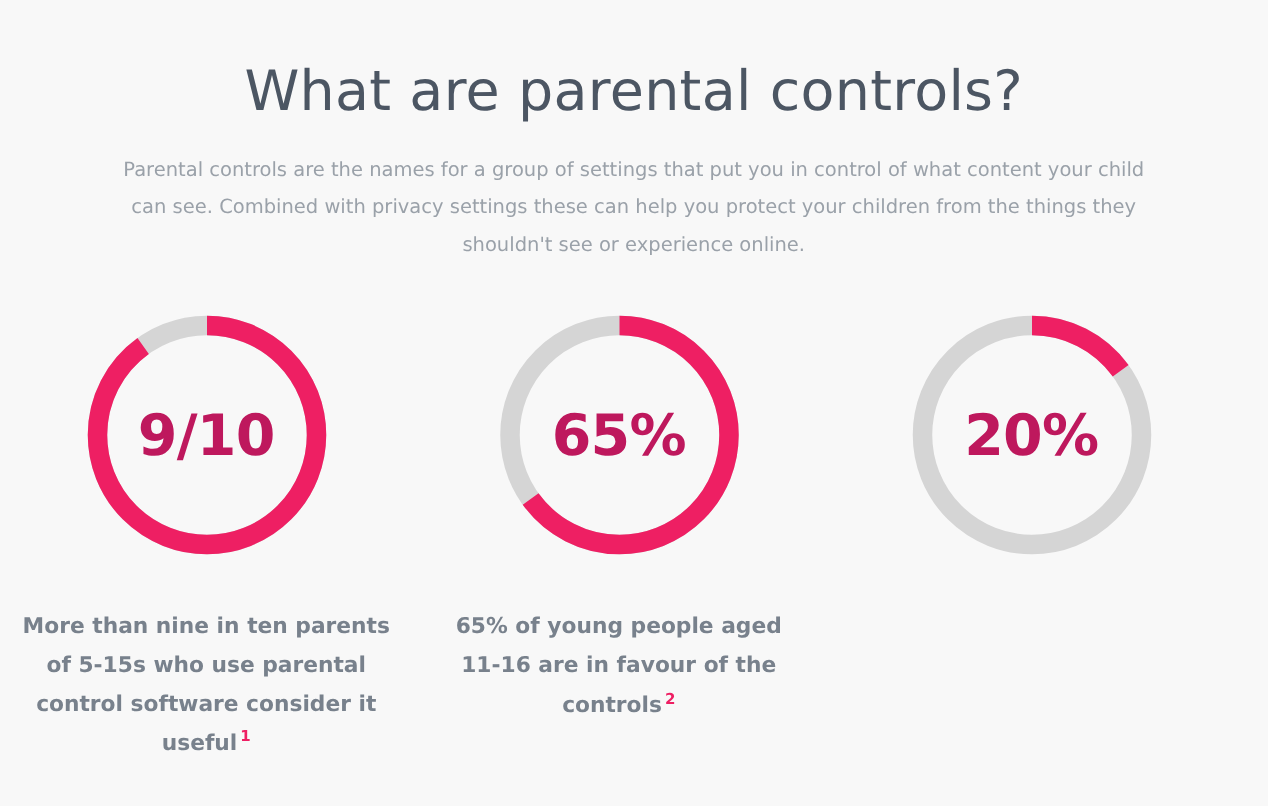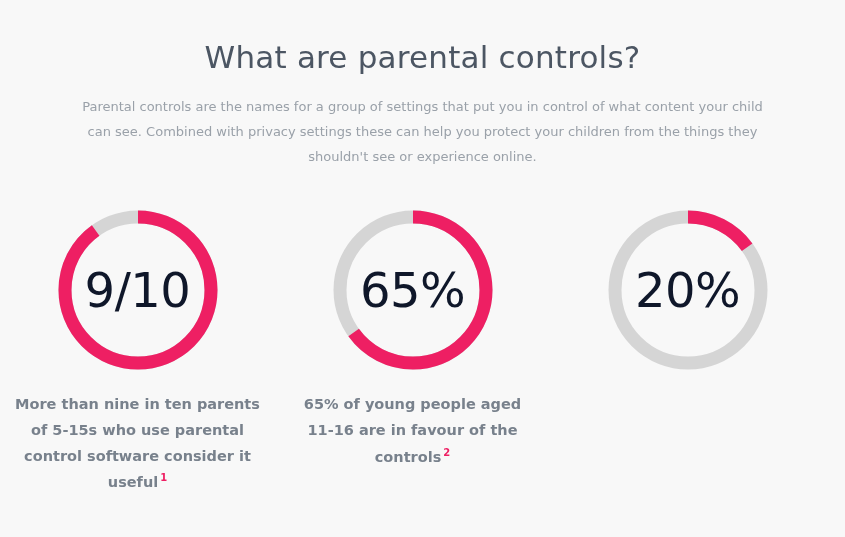--- a/index.html
+++ b/index.html
@@ -24,21 +24,21 @@
   }
 
   
   .heading-block {
     padding-top: 38px;
     text-align: center;
   }
 
   .page-title {
     font-family: "DejaVu Sans", sans-serif;
-    font-size: 31px;
+    font-size: 37px;
     font-weight: 400;
     color: #4c5663;
     letter-spacing: 0.2px;
     margin: 0;
     line-height: 1.25;
   }
 
   .intro-paragraph {
     width: 700px;
     margin: 18px auto 0 auto;
@@ -84,29 +84,29 @@
   .donut-value {
     position: absolute;
     top: 0;
     left: 0;
     width: 160px;
     height: 160px;
     display: flex;
     align-items: center;
     justify-content: center;
     font-family: "DejaVu Sans", sans-serif;
-    font-size: 48px;
-    font-weight: 400;
-    color: #0f172a;
+    font-size: 38px;
+    font-weight: 700;
+    color: #be185d;
     letter-spacing: -0.5px;
     line-height: 1;
   }
 
   .stat-caption {
-    margin-top: 22px;
+    margin-top: 36px;
     width: 248px;
     text-align: center;
     font-family: "DejaVu Sans", sans-serif;
     font-size: 14.5px;
     font-weight: 700;
     color: #78818c;
     line-height: 1.78;
   }
 
   .stat-caption .footnote {

